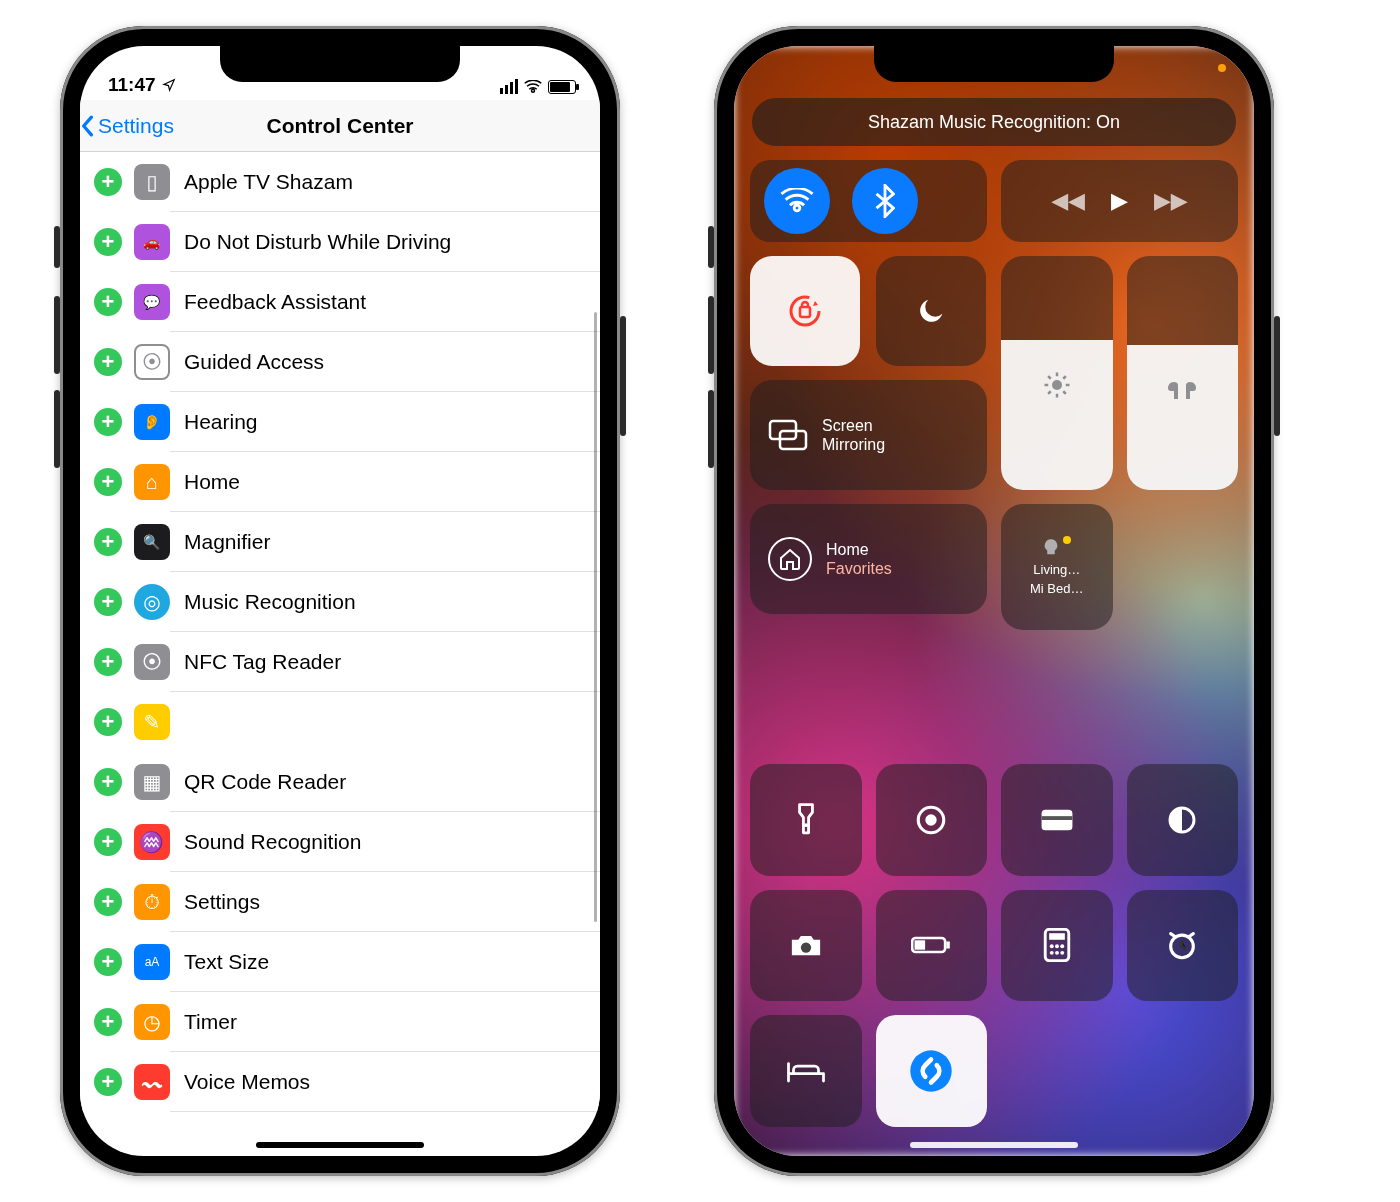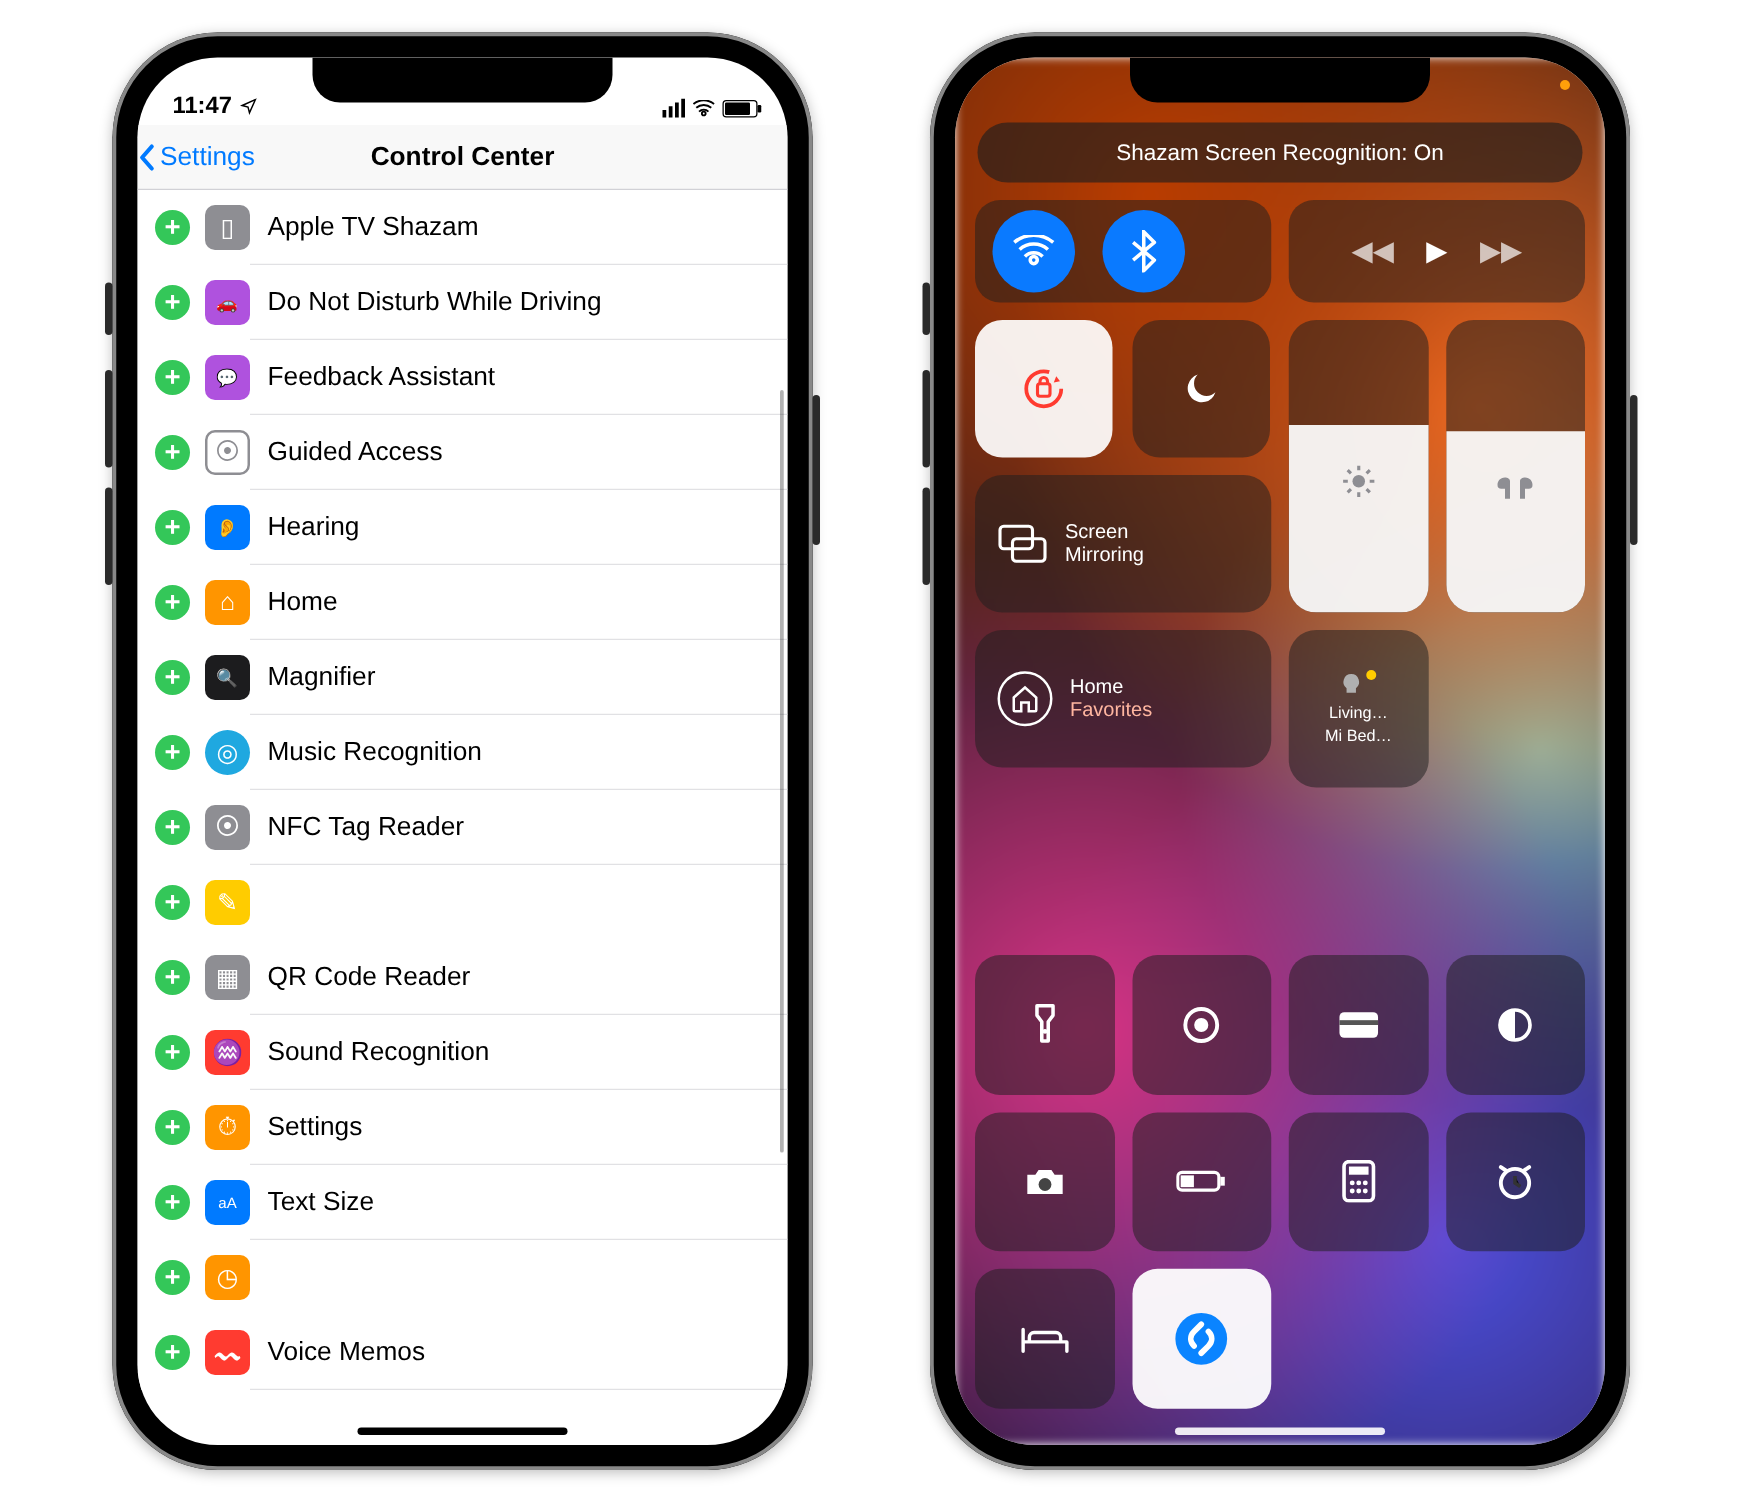--- a/index.html
+++ b/index.html
@@ -14,21 +14,20 @@
   
   .phone {
     position: absolute;
     width: 560px;
     height: 1150px;
     top: 26px;
     border-radius: 84px;
     background: #000;
     box-shadow: inset 0 0 0 3px #888, 0 2px 10px rgba(0,0,0,.25);
     padding: 20px;
-    margin-left: 30px;
   }
   .phone.left { left: 60px; }
   .phone.right { left: 714px; }
   .screen {
     width: 100%;
     height: 100%;
     border-radius: 64px;
     overflow: hidden;
     position: relative;
     background: #fff;
@@ -445,20 +444,23 @@
           </div>
           <div class="label-wrap">
             <span>Text Size</span>
           </div>
         </div>
         <div class="row">
           <div class="add-btn">+</div>
           <div class="app-icon ic-orange">
             <span style="font-size:20px">◷</span>
           </div>
+          <div class="label-wrap">
+            <span>Timer</span>
+          </div>
         </div>
         <div class="row">
           <div class="add-btn">+</div>
           <div class="app-icon ic-red">
             <span style="font-size:20px">〰</span>
           </div>
           <div class="label-wrap">
             <span>Voice Memos</span>
           </div>
         </div>
@@ -472,21 +474,21 @@
   <div class="side-btn l1"></div>
     <div class="side-btn l2"></div>
     <div class="side-btn l3"></div>
     <div class="side-btn r1"></div>
   <div class="screen">
     <div class="cc-bg"></div>
     <div class="notch"></div>
     <div class="privacy-dot"></div>
 
     <div class="cc">
-      <div class="toast">Shazam Screen Recognition: On</div>
+      <div class="toast">Shazam Music Recognition: On</div>
 
       <div class="cc-grid">
 
         <div class="tile conn-block">
           <div class="pill">
             <svg width="34" height="26" viewBox="0 0 24 18">
                 <path d="M12 16a2 2 0 100-4 2 2 0 000 4zM4 8a12 12 0 0116 0M1 4a17 17 0 0122 0M7 12a7 7 0 0110 0" fill="none" stroke="#fff" stroke-width="2"></path>
               </svg>
           </div>
           <div class="pill">

